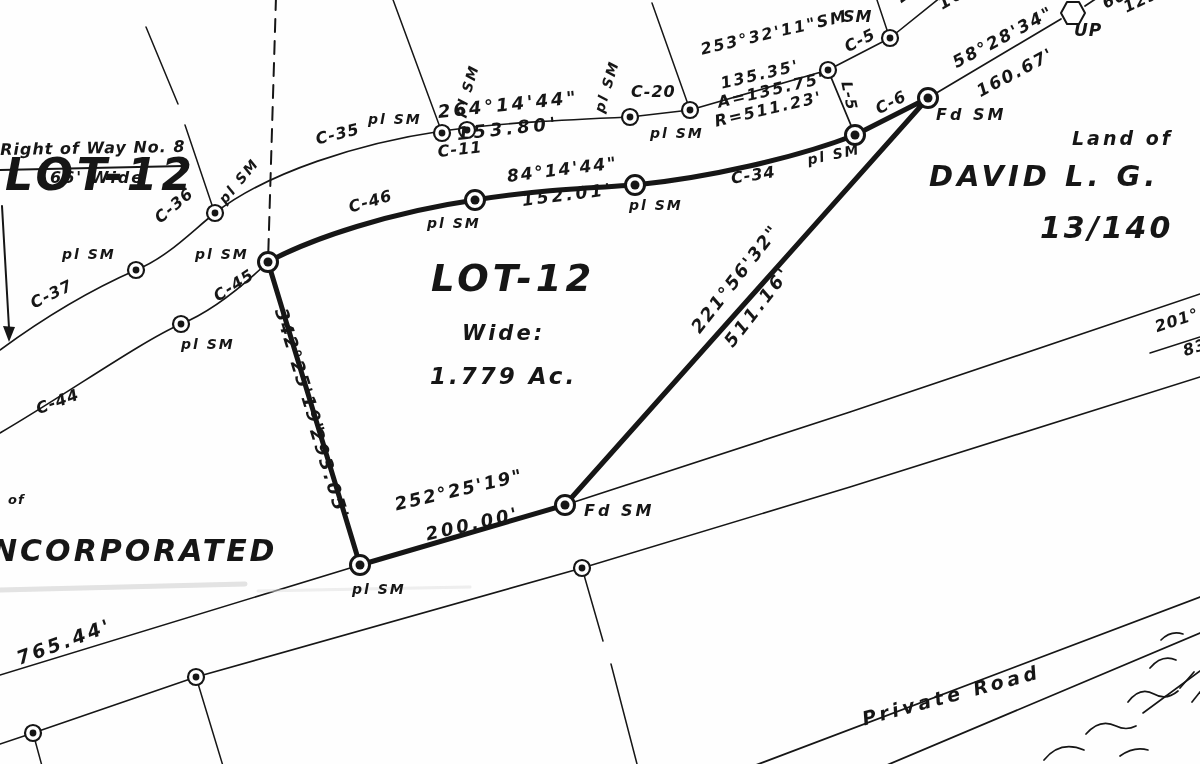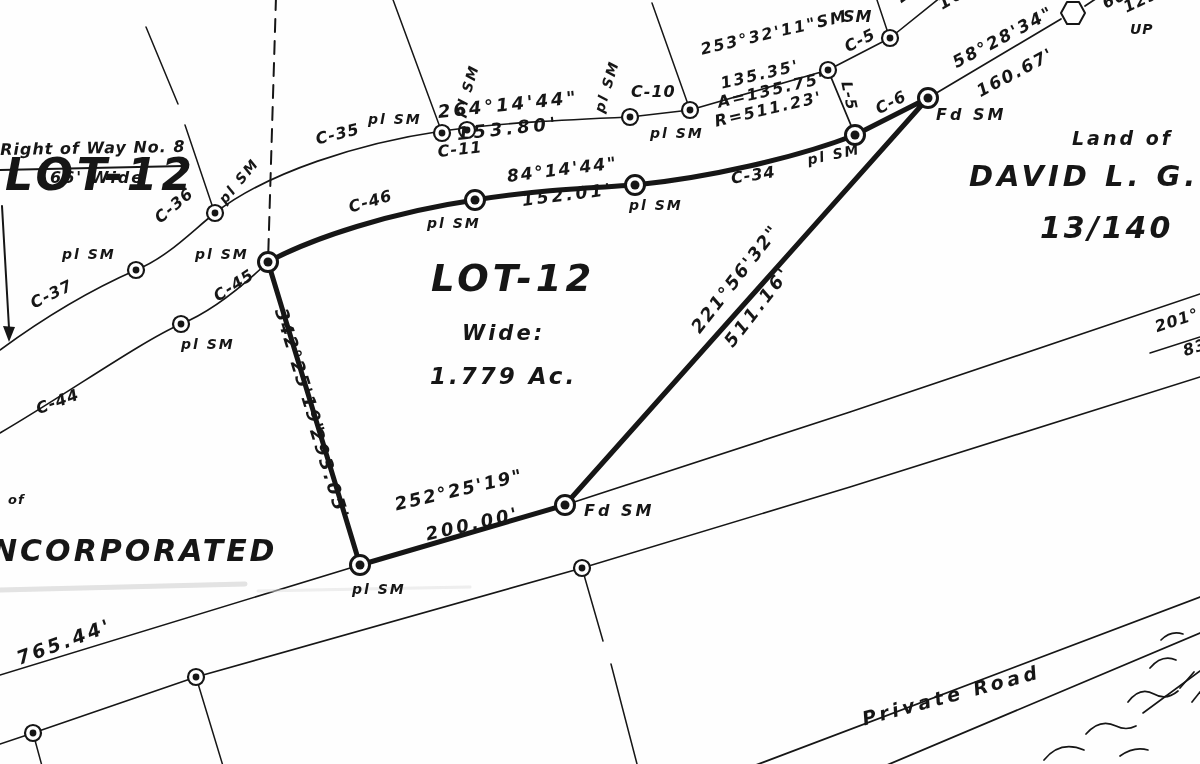--- a/index.html
+++ b/index.html
@@ -175,51 +175,51 @@
       <div class="lbl" style="left: 936px; top: 107px; font-size: 16px; letter-spacing: 3px;">Fd SM</div>
       <div class="lbl" style="left: 584px; top: 503px; font-size: 16px; letter-spacing: 3px;">Fd SM</div>
       <div class="lbl" style="left: 843px; top: 9px; font-size: 16px; letter-spacing: 1px; font-style: italic;">SM</div>
       <div class="lbl" style="left: 314px; top: 132px; font-size: 16px; letter-spacing: 1px; transform: rotate(-14deg);">C-35</div>
       <div class="lbl" style="left: 152px; top: 214px; font-size: 16px; letter-spacing: 1px; transform: rotate(-40deg);">C-36</div>
       <div class="lbl" style="left: 28px; top: 297px; font-size: 16px; letter-spacing: 1px; transform: rotate(-26deg);">C-37</div>
       <div class="lbl" style="left: 34px; top: 402px; font-size: 16px; letter-spacing: 1px; transform: rotate(-20deg);">C-44</div>
       <div class="lbl" style="left: 211px; top: 291px; font-size: 16px; letter-spacing: 1px; transform: rotate(-33deg);">C-45</div>
       <div class="lbl" style="left: 347px; top: 200px; font-size: 16px; letter-spacing: 1px; transform: rotate(-16deg);">C-46</div>
       <div class="lbl" style="left: 437px; top: 144px; font-size: 16px; letter-spacing: 1px; transform: rotate(-6deg);">C-11</div>
-      <div class="lbl" style="left: 631px; top: 84px; font-size: 16px; letter-spacing: 1px;">C-10</div>
+      <div class="lbl" style="left: 631px; top: 84px; font-size: 16px; letter-spacing: 1px;">C-20</div>
       <div class="lbl" style="left: 730px; top: 171px; font-size: 16px; letter-spacing: 1px; transform: rotate(-9deg);">C-34</div>
       <div class="lbl" style="left: 842px; top: 41px; font-size: 16px; letter-spacing: 1px; transform: rotate(-27deg);">C-5</div>
       <div class="lbl" style="left: 873px; top: 103px; font-size: 16px; letter-spacing: 1px; transform: rotate(-27deg);">C-6</div>
       <div class="lbl" style="left: 853px; top: 80px; font-size: 15px; letter-spacing: 1px; transform: rotate(78deg);">L-5</div>
       <div class="lbl" style="left: 437px; top: 103px; font-size: 18px; letter-spacing: 3px; transform: rotate(-6deg);">264°14'44"</div>
       <div class="lbl" style="left: 456px; top: 125px; font-size: 18px; letter-spacing: 4px; transform: rotate(-6deg);">153.80'</div>
       <div class="lbl" style="left: 506px; top: 168px; font-size: 17px; letter-spacing: 2px; transform: rotate(-7deg);">84°14'44"</div>
       <div class="lbl" style="left: 521px; top: 192px; font-size: 17px; letter-spacing: 3px; transform: rotate(-7deg);">152.01'</div>
       <div class="lbl" style="left: 699px; top: 42px; font-size: 16px; letter-spacing: 2px; transform: rotate(-13deg);">253°32'11"SM</div>
       <div class="lbl" style="left: 719px; top: 76px; font-size: 16px; letter-spacing: 2px; transform: rotate(-13deg);">135.35'</div>
       <div class="lbl" style="left: 716px; top: 95px; font-size: 16px; letter-spacing: 2px; transform: rotate(-13deg);">A=135.75'</div>
       <div class="lbl" style="left: 713px; top: 114px; font-size: 16px; letter-spacing: 2px; transform: rotate(-13deg);">R=511.23'</div>
       <div class="lbl" style="left: 950px; top: 56px; font-size: 17px; letter-spacing: 2px; transform: rotate(-28deg);">58°28'34"</div>
       <div class="lbl" style="left: 974px; top: 85px; font-size: 17px; letter-spacing: 2px; transform: rotate(-28deg);">160.67'</div>
       <div class="lbl" style="left: 893px; top: -8px; font-size: 17px; letter-spacing: 2px; transform: rotate(-36deg);">230°</div>
       <div class="lbl" style="left: 935px; top: -2px; font-size: 17px; letter-spacing: 2px; transform: rotate(-31deg);">161.9'</div>
       <div class="lbl" style="left: 1100px; top: -3px; font-size: 16px; letter-spacing: 1px; transform: rotate(-25deg);">66'</div>
       <div class="lbl" style="left: 1121px; top: 1px; font-size: 16px; letter-spacing: 1px; transform: rotate(-25deg);">129.82</div>
-      <div class="lbl big" style="left: 1130px; top: 22px; font-size: 14px; letter-spacing: 1px;">UP</div>
+      <div class="lbl big" style="left: 1074px; top: 22px; font-size: 17px; letter-spacing: 1px;">UP</div>
       <div class="lbl" style="left: 688px; top: 325px; font-size: 18px; letter-spacing: 2px; transform: rotate(-52deg);">221°56'32"</div>
       <div class="lbl" style="left: 721px; top: 339px; font-size: 18px; letter-spacing: 3px; transform: rotate(-52deg);">511.16'</div>
       <div class="lbl" style="left: 289px; top: 306px; font-size: 18px; letter-spacing: 2px; transform: rotate(73deg);">342°25'19"</div>
       <div class="lbl" style="left: 324px; top: 426px; font-size: 18px; letter-spacing: 3px; transform: rotate(73deg);">293.05'</div>
       <div class="lbl" style="left: 393px; top: 496px; font-size: 18px; letter-spacing: 2px; transform: rotate(-13deg);">252°25'19"</div>
       <div class="lbl" style="left: 424px; top: 526px; font-size: 18px; letter-spacing: 3px; transform: rotate(-13deg);">200.00'</div>
       <div class="lbl" style="left: 14px; top: 650px; font-size: 19px; letter-spacing: 3px; transform: rotate(-20deg);">765.44'</div>
       <div class="lbl" style="left: 1153px; top: 320px; font-size: 16px; letter-spacing: 1px; transform: rotate(-18deg);">201°</div>
       <div class="lbl" style="left: 1181px; top: 344px; font-size: 16px; letter-spacing: 1px; transform: rotate(-18deg);">83</div>
       <div class="lbl" style="left: 1072px; top: 129px; font-size: 19px; letter-spacing: 3px;">Land of</div>
-      <div class="lbl big" style="left: 929px; top: 161px; font-size: 29px; letter-spacing: 4px; margin-left: 40px;">DAVID L. G.</div>
+      <div class="lbl big" style="left: 929px; top: 161px; font-size: 29px; letter-spacing: 4px;">DAVID L. G.</div>
       <div class="lbl" style="left: 1040px; top: 212px; font-size: 30px; letter-spacing: 3px;">13/140</div>
       <div class="lbl big" style="left: 431px; top: 260px; font-size: 37px; letter-spacing: 4px;">LOT-12</div>
       <div class="lbl" style="left: 462px; top: 322px; font-size: 21px; letter-spacing: 3px;">Wide:</div>
       <div class="lbl" style="left: 430px; top: 364px; font-size: 23px; letter-spacing: 3px;">1.779 Ac.</div>
       <div class="lbl" style="left: 860px; top: 710px; font-size: 19px; letter-spacing: 4px; transform: rotate(-15deg);">Private Road</div>
       <div class="lbl" style="left: 8px; top: 493px; font-size: 13px; letter-spacing: 1px;">of</div>
       <div class="lbl big" style="left: -8px; top: 535px; font-size: 30px; letter-spacing: 3px;">NCORPORATED</div>
     </div>
 
 

